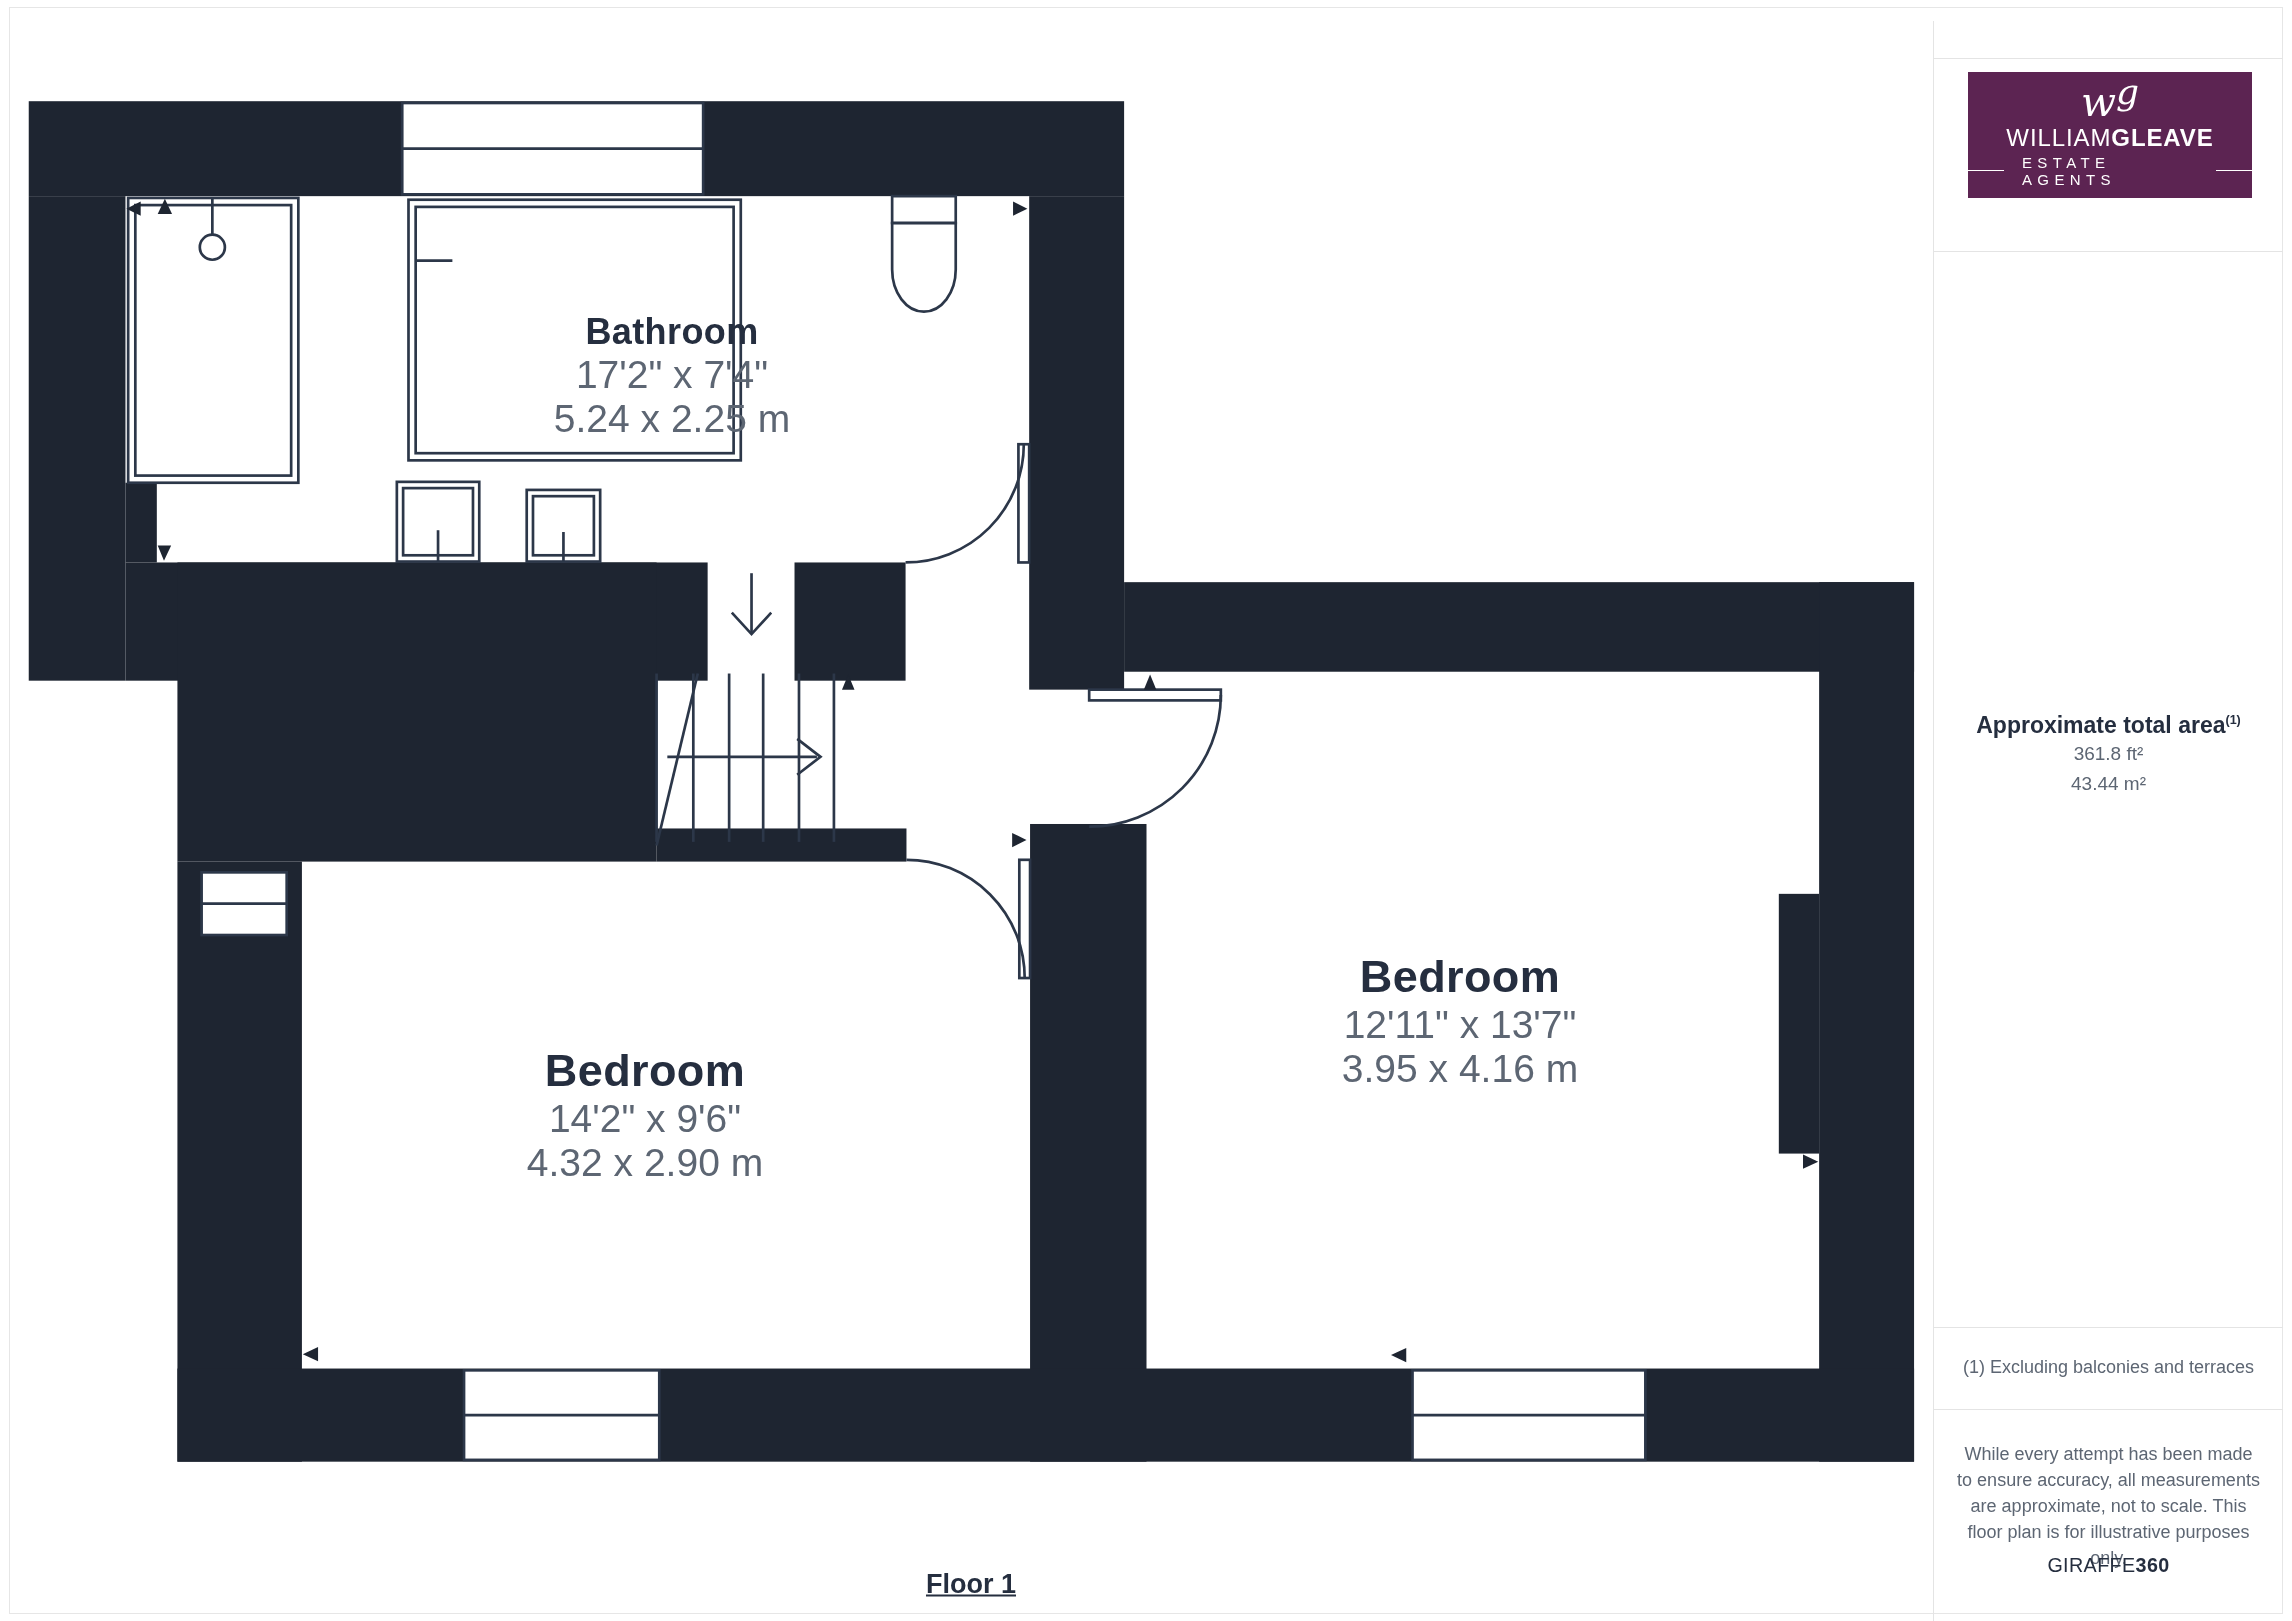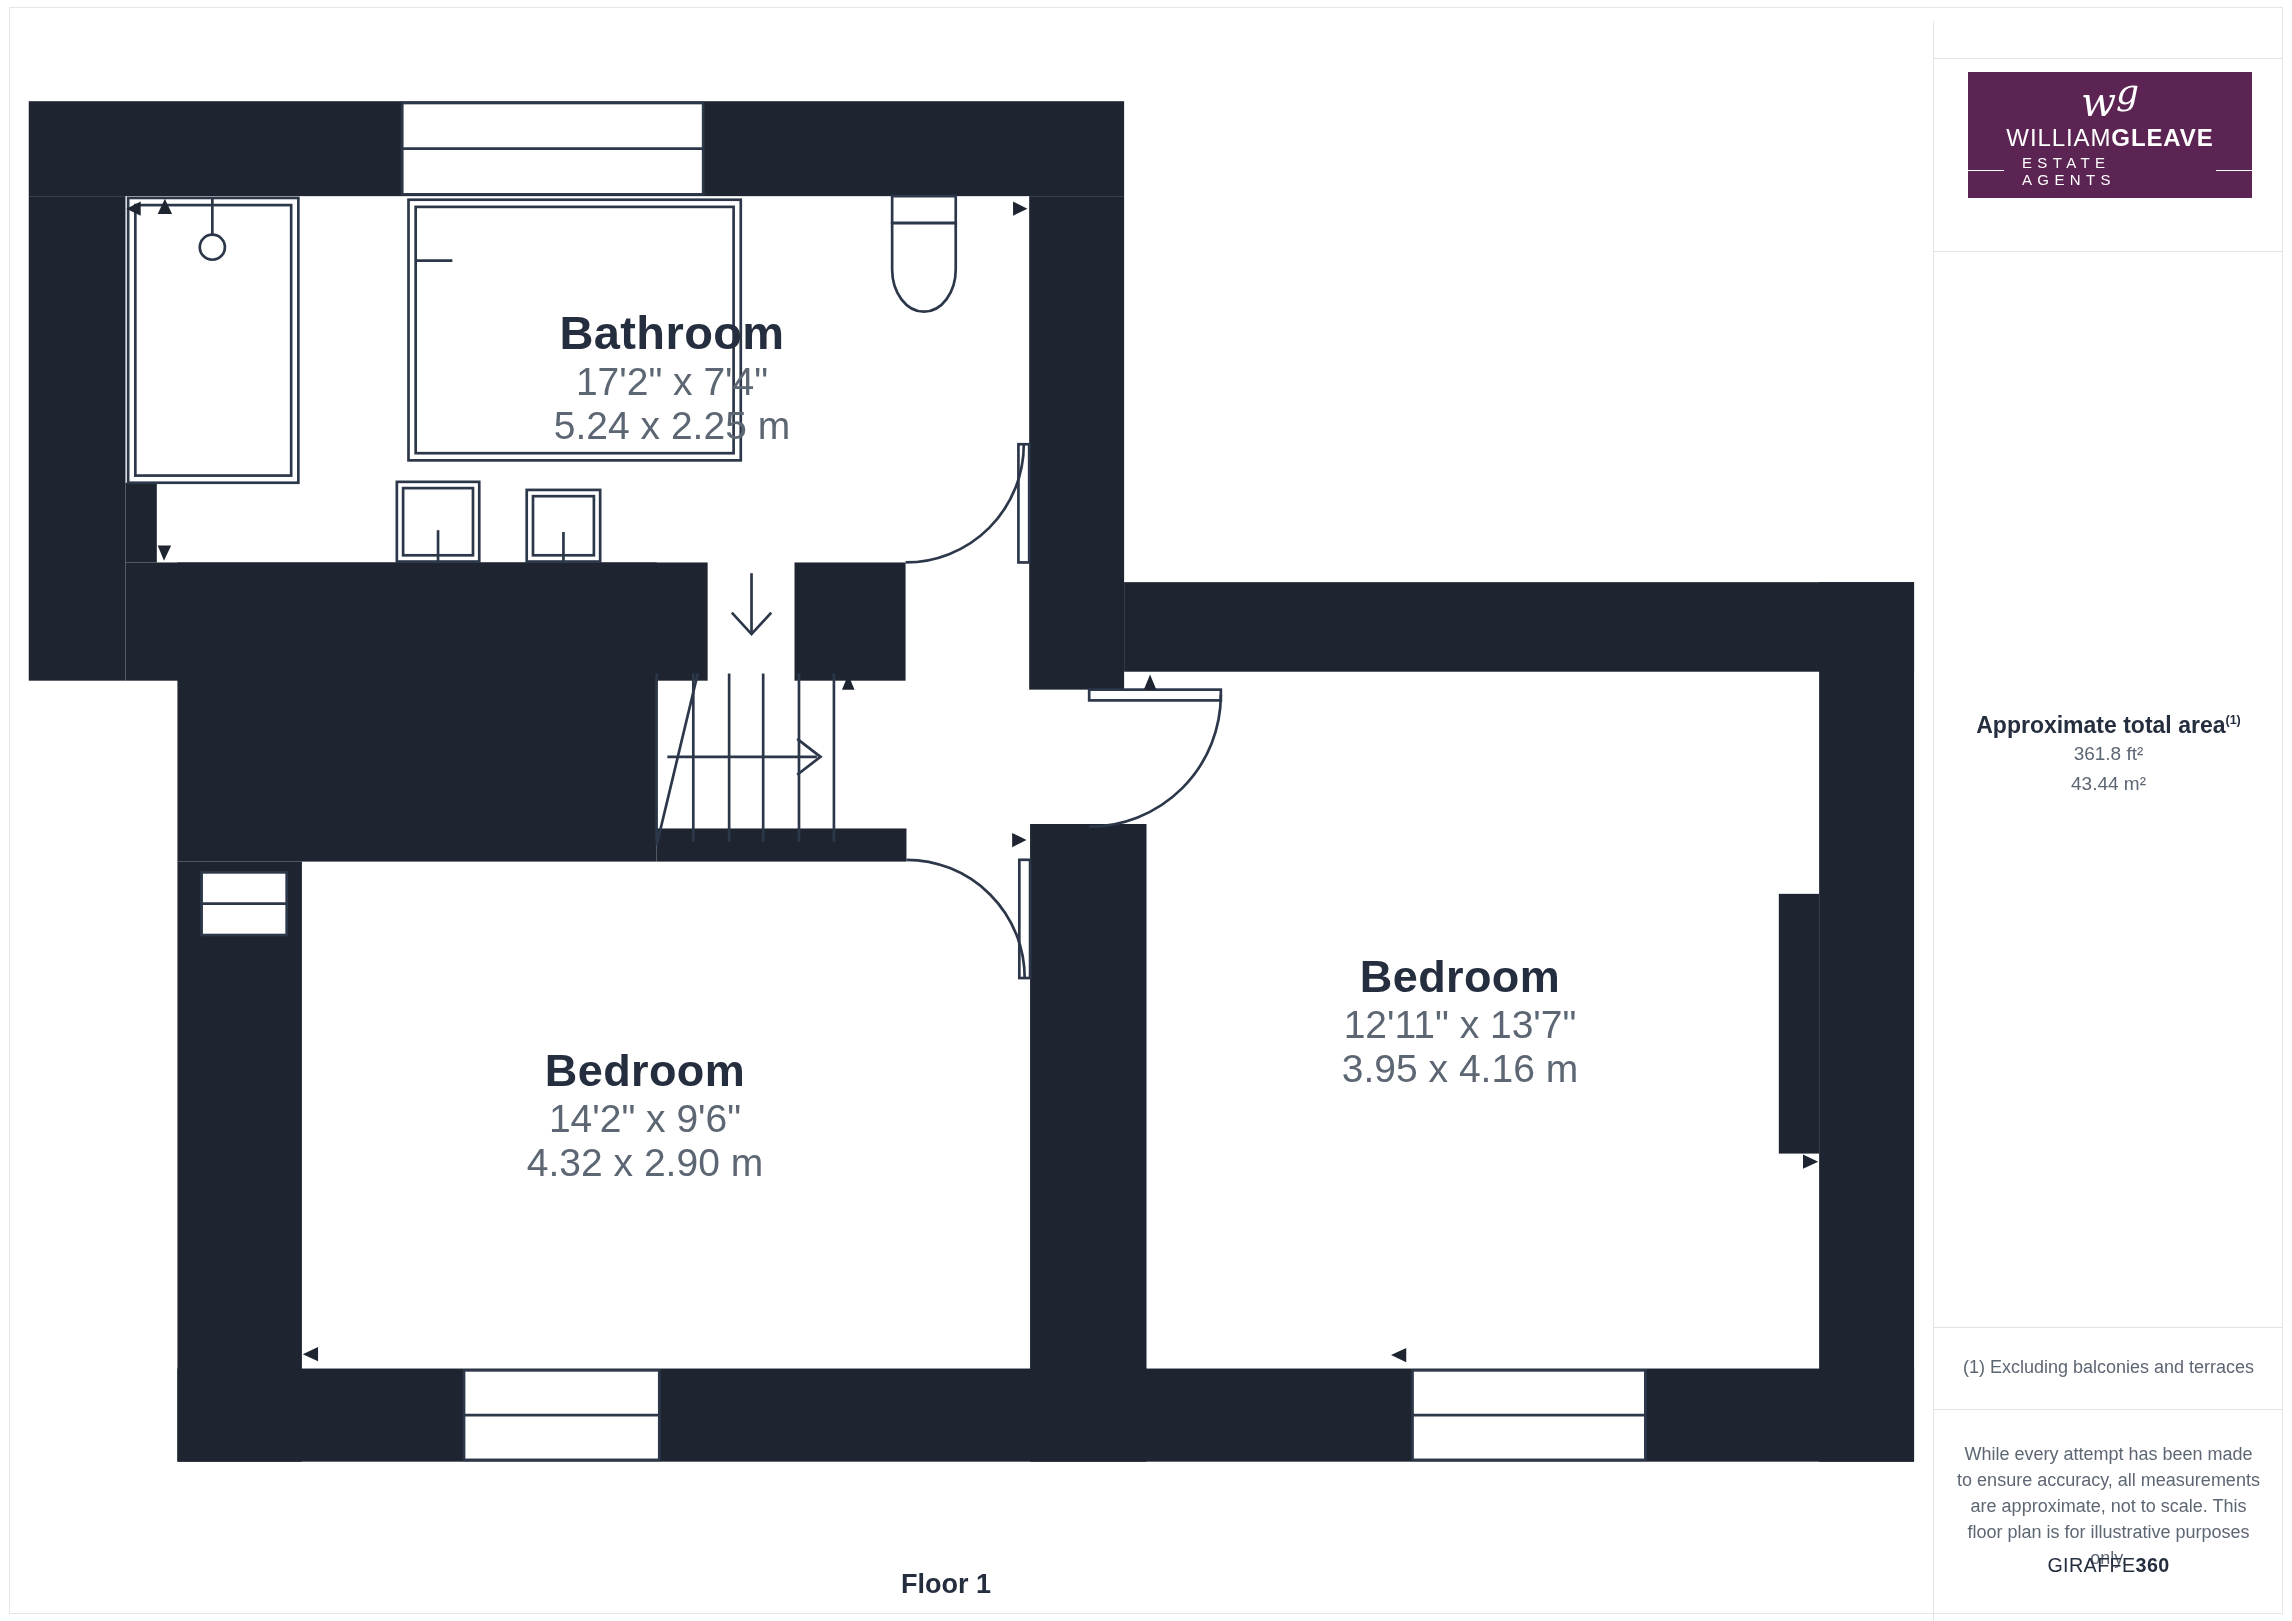--- a/index.html
+++ b/index.html
@@ -2,21 +2,21 @@
 <html style="font-size:14.3px"><head>
 <meta charset="utf-8">
 <style>
   html,body{margin:0;padding:0;background:#fff;}
   .canvas{position:relative;width:2293px;height:1622px;background:#ffffff;
           font-family:"Liberation Sans",sans-serif;overflow:hidden;}
   .frame{position:absolute;left:9px;top:7.2px;right:9.9px;bottom:8px;border:0.9px solid #e6e6e6;}
   .plan-svg{position:absolute;left:0;top:0;width:2293px;height:1622px;}
 
   .room-label{position:absolute;transform:translate(-50%,-50%);text-align:center;white-space:nowrap;}
-  .room-title{font-size:47px;font-weight:bold;color:#252e3f;letter-spacing:0.4px;}
+  .room-title{font-size:36px;font-weight:bold;color:#252e3f;letter-spacing:0.4px;}
   .room-dims{font-size:39px;color:#5d6673;}
   .floor-label{position:absolute;transform:translate(-50%,-50%);font-size:27px;font-weight:bold;color:#252e3f;}
 
   .sidebar{position:absolute;left:1933px;top:21px;width:349px;height:1604px;border-left:0.9px solid #e4e4e4;}
   .sb-divider{position:absolute;left:0;right:0;height:0.9px;background:#e4e4e4;}
   .logo-box{position:absolute;left:34px;top:51px;width:284px;height:126px;display:flex;flex-direction:column;
             align-items:center;justify-content:center;}
   .monogram{color:#fff;font-family:"DejaVu Serif",serif;font-style:italic;line-height:1;height:41px;}
   .mono-w{font-size:41px;}
   .mono-g{font-size:36px;position:relative;top:-12.5px;}
@@ -141,21 +141,21 @@
     <div class="room-dims">14'2" x 9'6"</div>
     <div class="room-dims">4.32 x 2.90 m</div>
   </div>
 
   <div class="room-label" style="left:1460px;top:1021px;">
     <div class="room-title" style="font-size:45px;">Bedroom</div>
     <div class="room-dims">12'11" x 13'7"</div>
     <div class="room-dims">3.95 x 4.16 m</div>
   </div>
 
-  <div class="floor-label" style="left:946px;top:1584px;">Floor 1</div>
+  <div class="floor-label" style="left:971px;top:1584px;text-decoration:underline;">Floor 1</div>
 
   <div class="sidebar">
     <div class="sb-divider" style="top:37px;"></div>
     <div class="sb-divider" style="top:230px;"></div>
     <div class="sb-divider" style="top:1306px;"></div>
     <div class="sb-divider" style="top:1388px;"></div>
 
     <div class="logo-box" style="background:#5c2452;">
       <div class="monogram"><span class="mono-w">w</span><span class="mono-g">g</span></div>
       <div class="brandline"><span class="brand-reg">WILLIAM</span><span class="brand-bold">GLEAVE</span></div>

